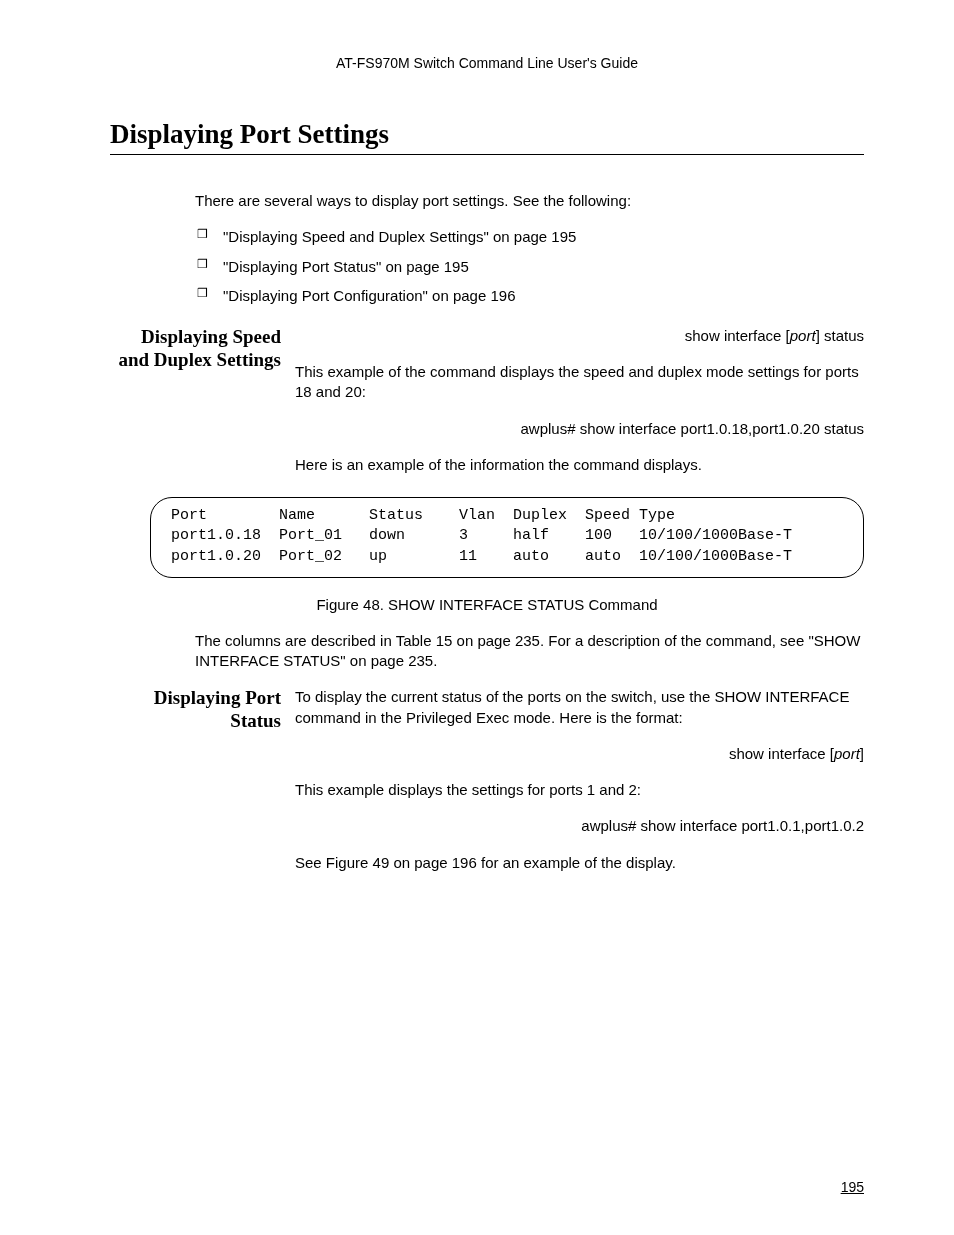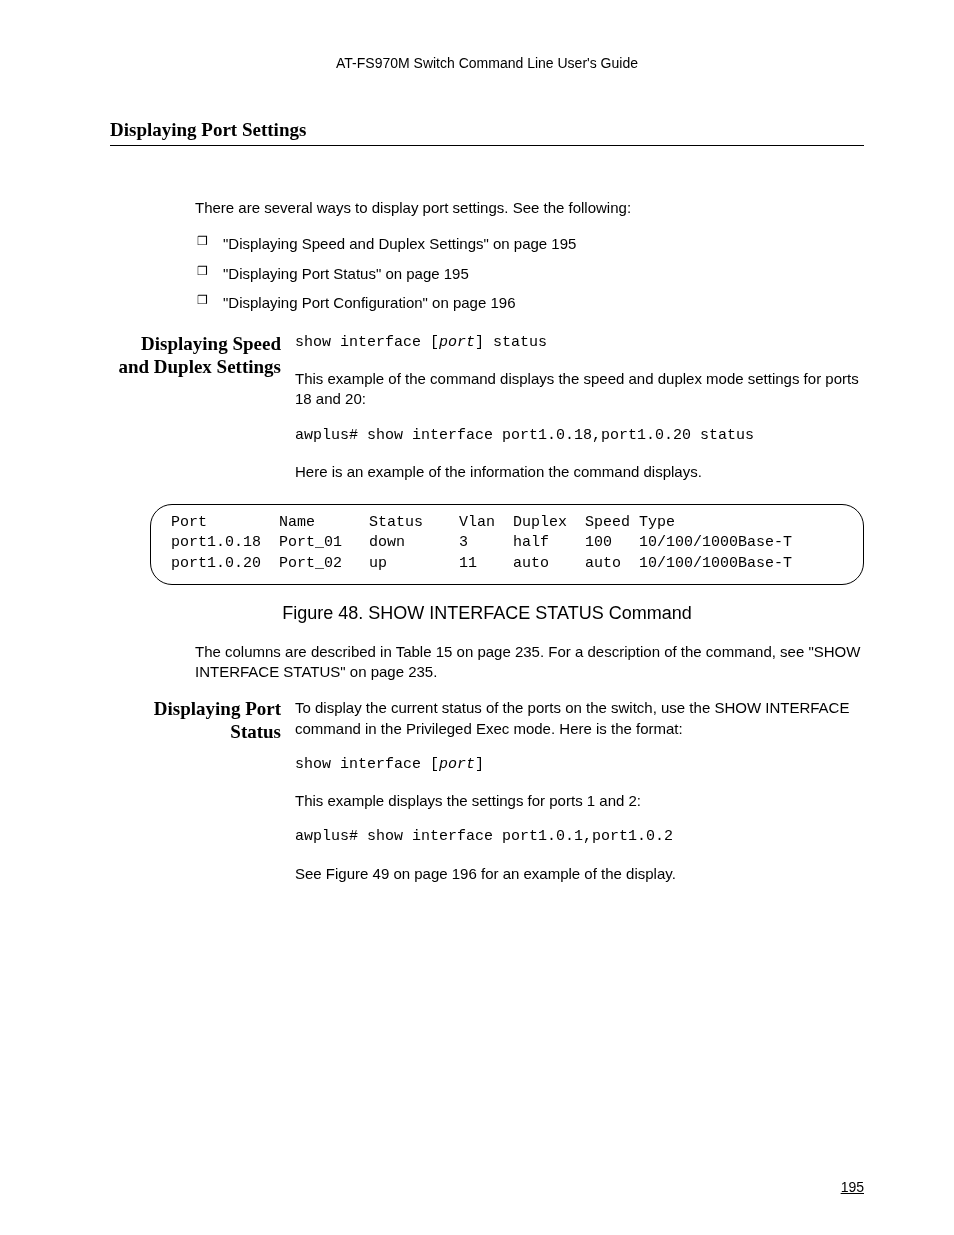--- a/index.html
+++ b/index.html
@@ -17,25 +17,25 @@
     box-sizing: border-box;
     padding: 55px 90px 40px 110px;
   }
   .header-line {
     text-align: center;
     font-size: 14px;
     margin-bottom: 48px;
   }
   .section-title {
     font-family: "Times New Roman", Times, serif;
-    font-size: 19px;
+    font-size: 27px;
     font-weight: bold;
     border-bottom: 1px solid #000;
     padding-bottom: 4px;
-    margin-bottom: 52px;
+    margin-bottom: 36px;
   }
   .row {
     display: flex;
     align-items: flex-start;
     margin-bottom: 0;
   }
   .side-heading {
     width: 185px;
     flex: 0 0 185px;
     text-align: right;
@@ -68,41 +68,42 @@
     line-height: 1.3;
   }
   ul.bullets li::before {
     content: "❒";
     position: absolute;
     left: 2px;
     top: 0;
     font-size: 12px;
   }
   .mono {
-    font-family: Liberation Mono, monospace;
+    font-family: Liberation Sans, sans-serif;
     font-size: 15px;
     white-space: pre;
     margin: 0 0 16px 0;
     line-height: 1.35;
+    text-align: right;
   }
   .mono .ital { font-style: italic; }
   .output-box {
     border: 1px solid #000;
     border-radius: 22px;
     padding: 8px 20px 10px 20px;
     margin: 6px 0 18px 40px;
     font-family: "Courier New", Courier, monospace;
     font-size: 15px;
     white-space: pre;
     line-height: 1.35;
   }
   .fig-caption {
     text-align: center;
     margin: 0 0 18px 0;
-    font-size: 18px;
+    font-size: 15px;
   }
   .page-num {
     position: absolute;
     bottom: 40px;
     right: 90px;
     font-size: 14px;
     text-decoration: underline;
   }
 </style>
 </head>

